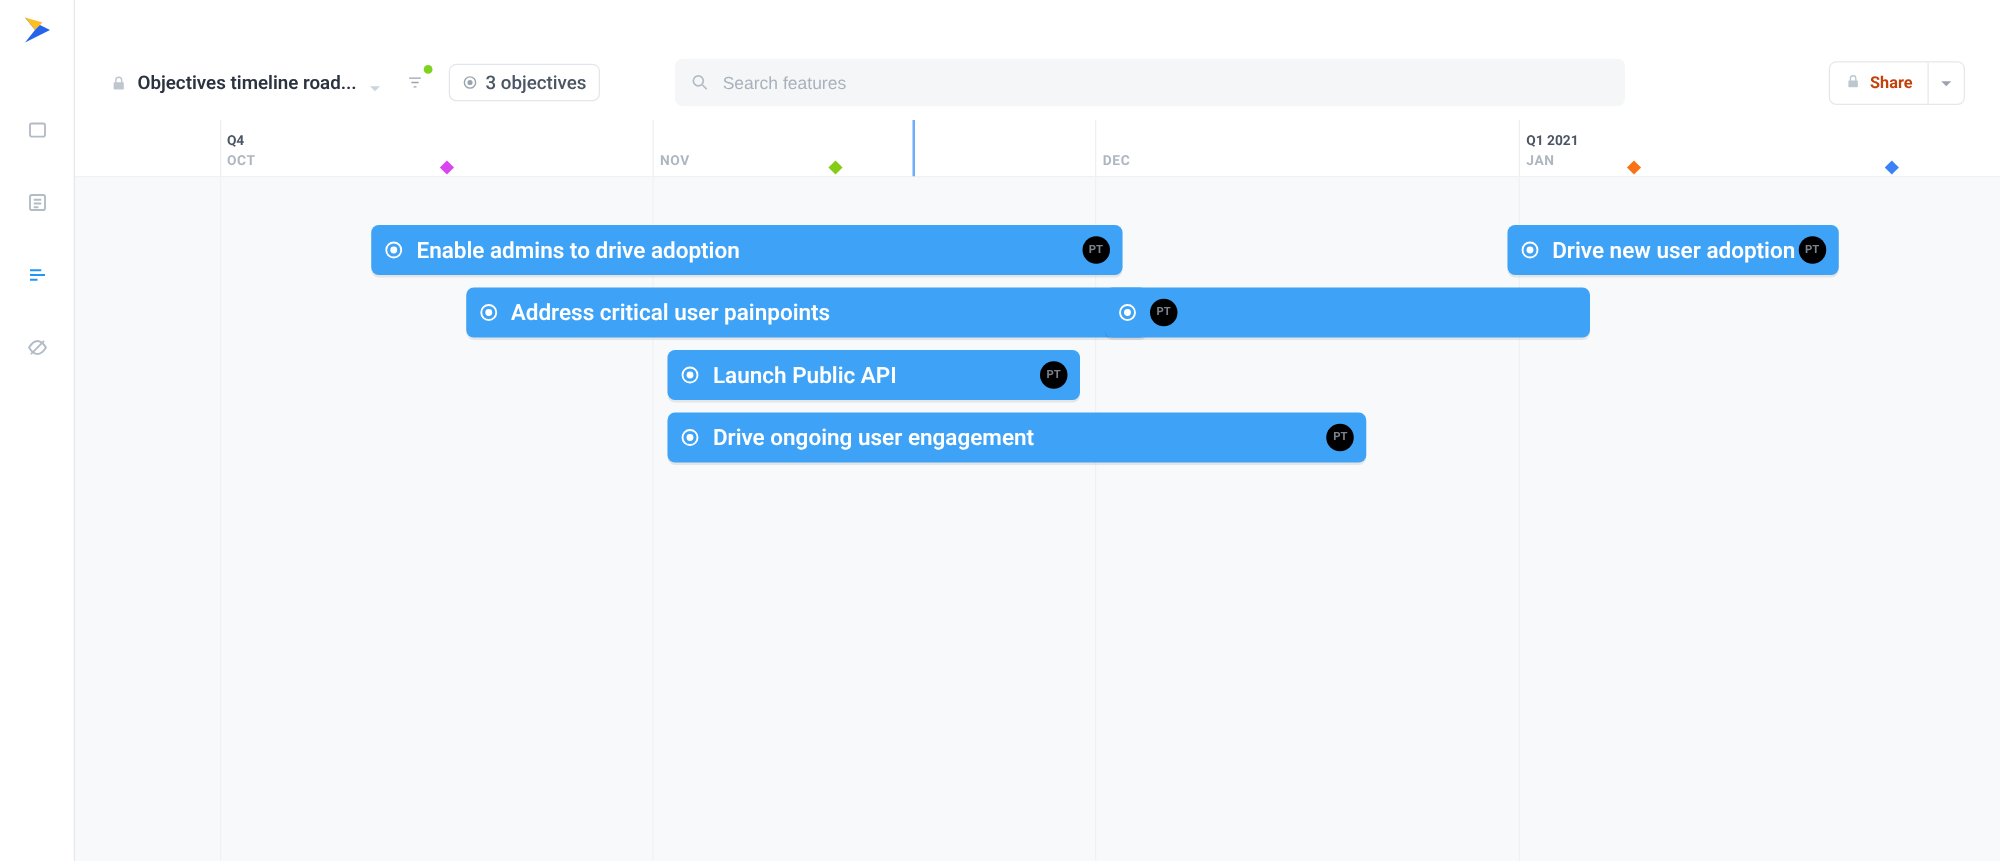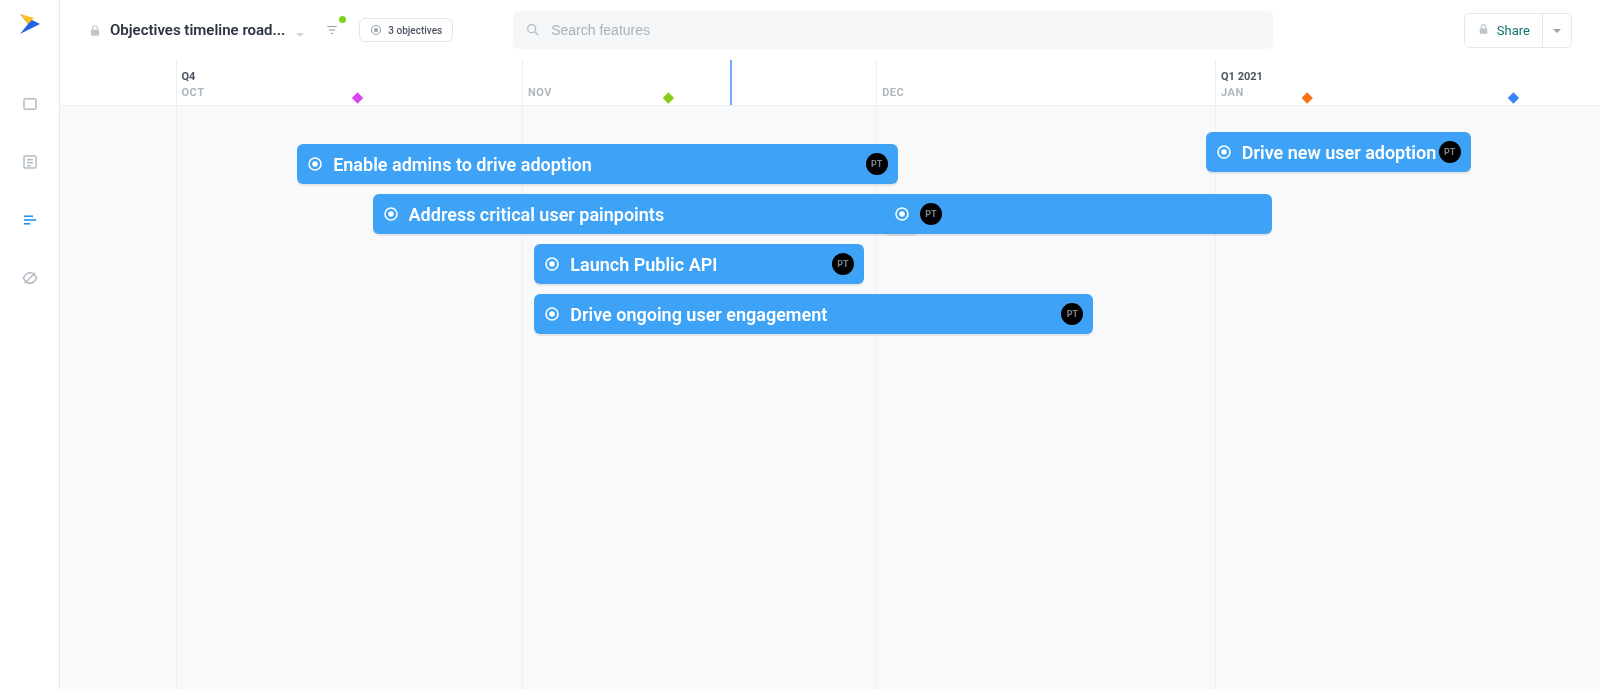--- a/index.html
+++ b/index.html
@@ -8,37 +8,37 @@
   
   .sidebar { width: 60px; border-right: 1px solid #e5e7eb; display: flex; flex-direction: column; align-items: center; padding-top: 10px; gap: 30px; }
   .logo { width: 28px; height: 28px; }
   .sidebar-nav { display:flex; flex-direction:column; gap: 26px; align-items:center; margin-top: 20px;}
   .nav-item svg { width: 18px; height: 18px; }
   .nav-item { width: 40px; height: 32px; display:flex; align-items:center; justify-content:center; border-radius:6px; cursor:pointer; }
   .nav-item.active svg { stroke:#2196f3; fill:#2196f3; }
   
   .main { flex:1; display:flex; flex-direction:column; min-width:0; }
   
-  .topbar { height: 60px; display:flex; align-items:center; padding: 0 28px; gap: 14px; }
+  .topbar { height: 60px; display:flex; align-items:center; padding: 0 28px; gap: 14px; margin-top: 36px; }
   .lock-title { display:flex; align-items:center; gap: 8px; }
   .lock-title .lock-icon { width:14px; height:14px; color:#9ca3af; }
   .page-title { font-size: 15px; font-weight:600; color:#2b3340; white-space:nowrap; }
   .dropdown-caret { color:#cbd5e1; width:10px; height:10px; margin-left:2px; }
   .sort-btn { width:26px; height:26px; display:flex; align-items:center; justify-content:center; position:relative; cursor:pointer;}
   .sort-dot { position:absolute; top:-1px; right:-1px; width:7px; height:7px; border-radius:50%; background:#7ed321; }
   .objectives-btn { border:1px solid #e2e6ea; border-radius:6px; padding:5px 10px; display:flex; align-items:center; gap:6px; cursor:pointer; }
   .objectives-btn .circle-icon svg { width:12px; height:12px; }
-  .objectives-text { font-size:10px; font-weight:500; color:#4b5563; }
+  .objectives-text { font-size:15px; font-weight:500; color:#4b5563; }
   .search-wrap { flex:0 0 auto; width: 760px; margin-left: 46px; position:relative; }
   .search-input { width:100%; height:38px; border:none; background:#f4f6f8; border-radius:6px; padding: 0 14px 0 38px; font-size:14px; color:#374151; outline:none; }
   .search-input::placeholder { color:#a9b2bc; }
   .search-icon-wrap { position:absolute; left:12px; top:50%; transform:translateY(-50%); color:#b3bcc5; width:16px; height:16px;}
   .share-btn { margin-left:auto; border:1px solid #e5e7eb; border-radius:6px; display:flex; align-items:center; overflow:hidden; cursor:pointer;}
   .share-main { display:flex; align-items:center; gap:7px; padding:7px 12px; border-right:1px solid #e5e7eb;}
-  .share-text { font-size:13px; font-weight:400; color:#0f766e;}
+  .share-text { font-size:13px; font-weight:700; color:#c2410c;}
   .share-caret { padding:7px 9px; }
   
   .timeline { flex:1; position:relative; overflow:hidden; }
   .header-row { height: 46px; position:relative; border-bottom:1px solid #ecedef; background:#fff;}
   .col { position:absolute; top:0; bottom:0; border-left:1px solid #eceef0; }
   .timeline-body { position:absolute; left:0; right:0; top:46px; bottom:0; background:#f8f9fa; }
   .timeline-body .col { border-left-color:#f0f1f3; }
   .month-label { position:absolute; top:26px; font-size:11px; font-weight:700; color:#aeb6bf; letter-spacing:0.5px;}
   .quarter-label { position:absolute; top:10px; font-size:11px; font-weight:700; color:#4b5563;}
   .now-line { position:absolute; top:0; bottom:0; width:2px; background:#2f89ff; opacity:0.7; }
@@ -191,21 +191,21 @@
           <div class="track" style="left: 15.4%; width: 39%; top: 38px;">
             <span class="circle-icon">
               <svg viewBox="0 0 16 16" width="16" height="16" fill="none" stroke="#ffffff" stroke-width="1.5">
                 <circle cx="8" cy="8" r="6"></circle>
                 <circle cx="8" cy="8" r="2" fill="#ffffff"></circle>
               </svg>
             </span>
             <span class="label">Enable admins to drive adoption</span>
             <span class="avatar">PT</span>
           </div>
-          <div class="track" style="left: 74.4%; width: 17.2%; top: 26px;">
+          <div class="track" style="left: 74.4%; width: 17.2%; top: 38px;">
             <span class="circle-icon">
               <svg viewBox="0 0 16 16" width="16" height="16" fill="none" stroke="#ffffff" stroke-width="1.5">
                 <circle cx="8" cy="8" r="6"></circle>
                 <circle cx="8" cy="8" r="2" fill="#ffffff"></circle>
               </svg>
             </span>
             <span class="label">Drive new user adoption</span>
             <span class="avatar">PT</span>
           </div>
           <div class="track" style="left: 20.3%; width: 35.4%; top: 88px;">

